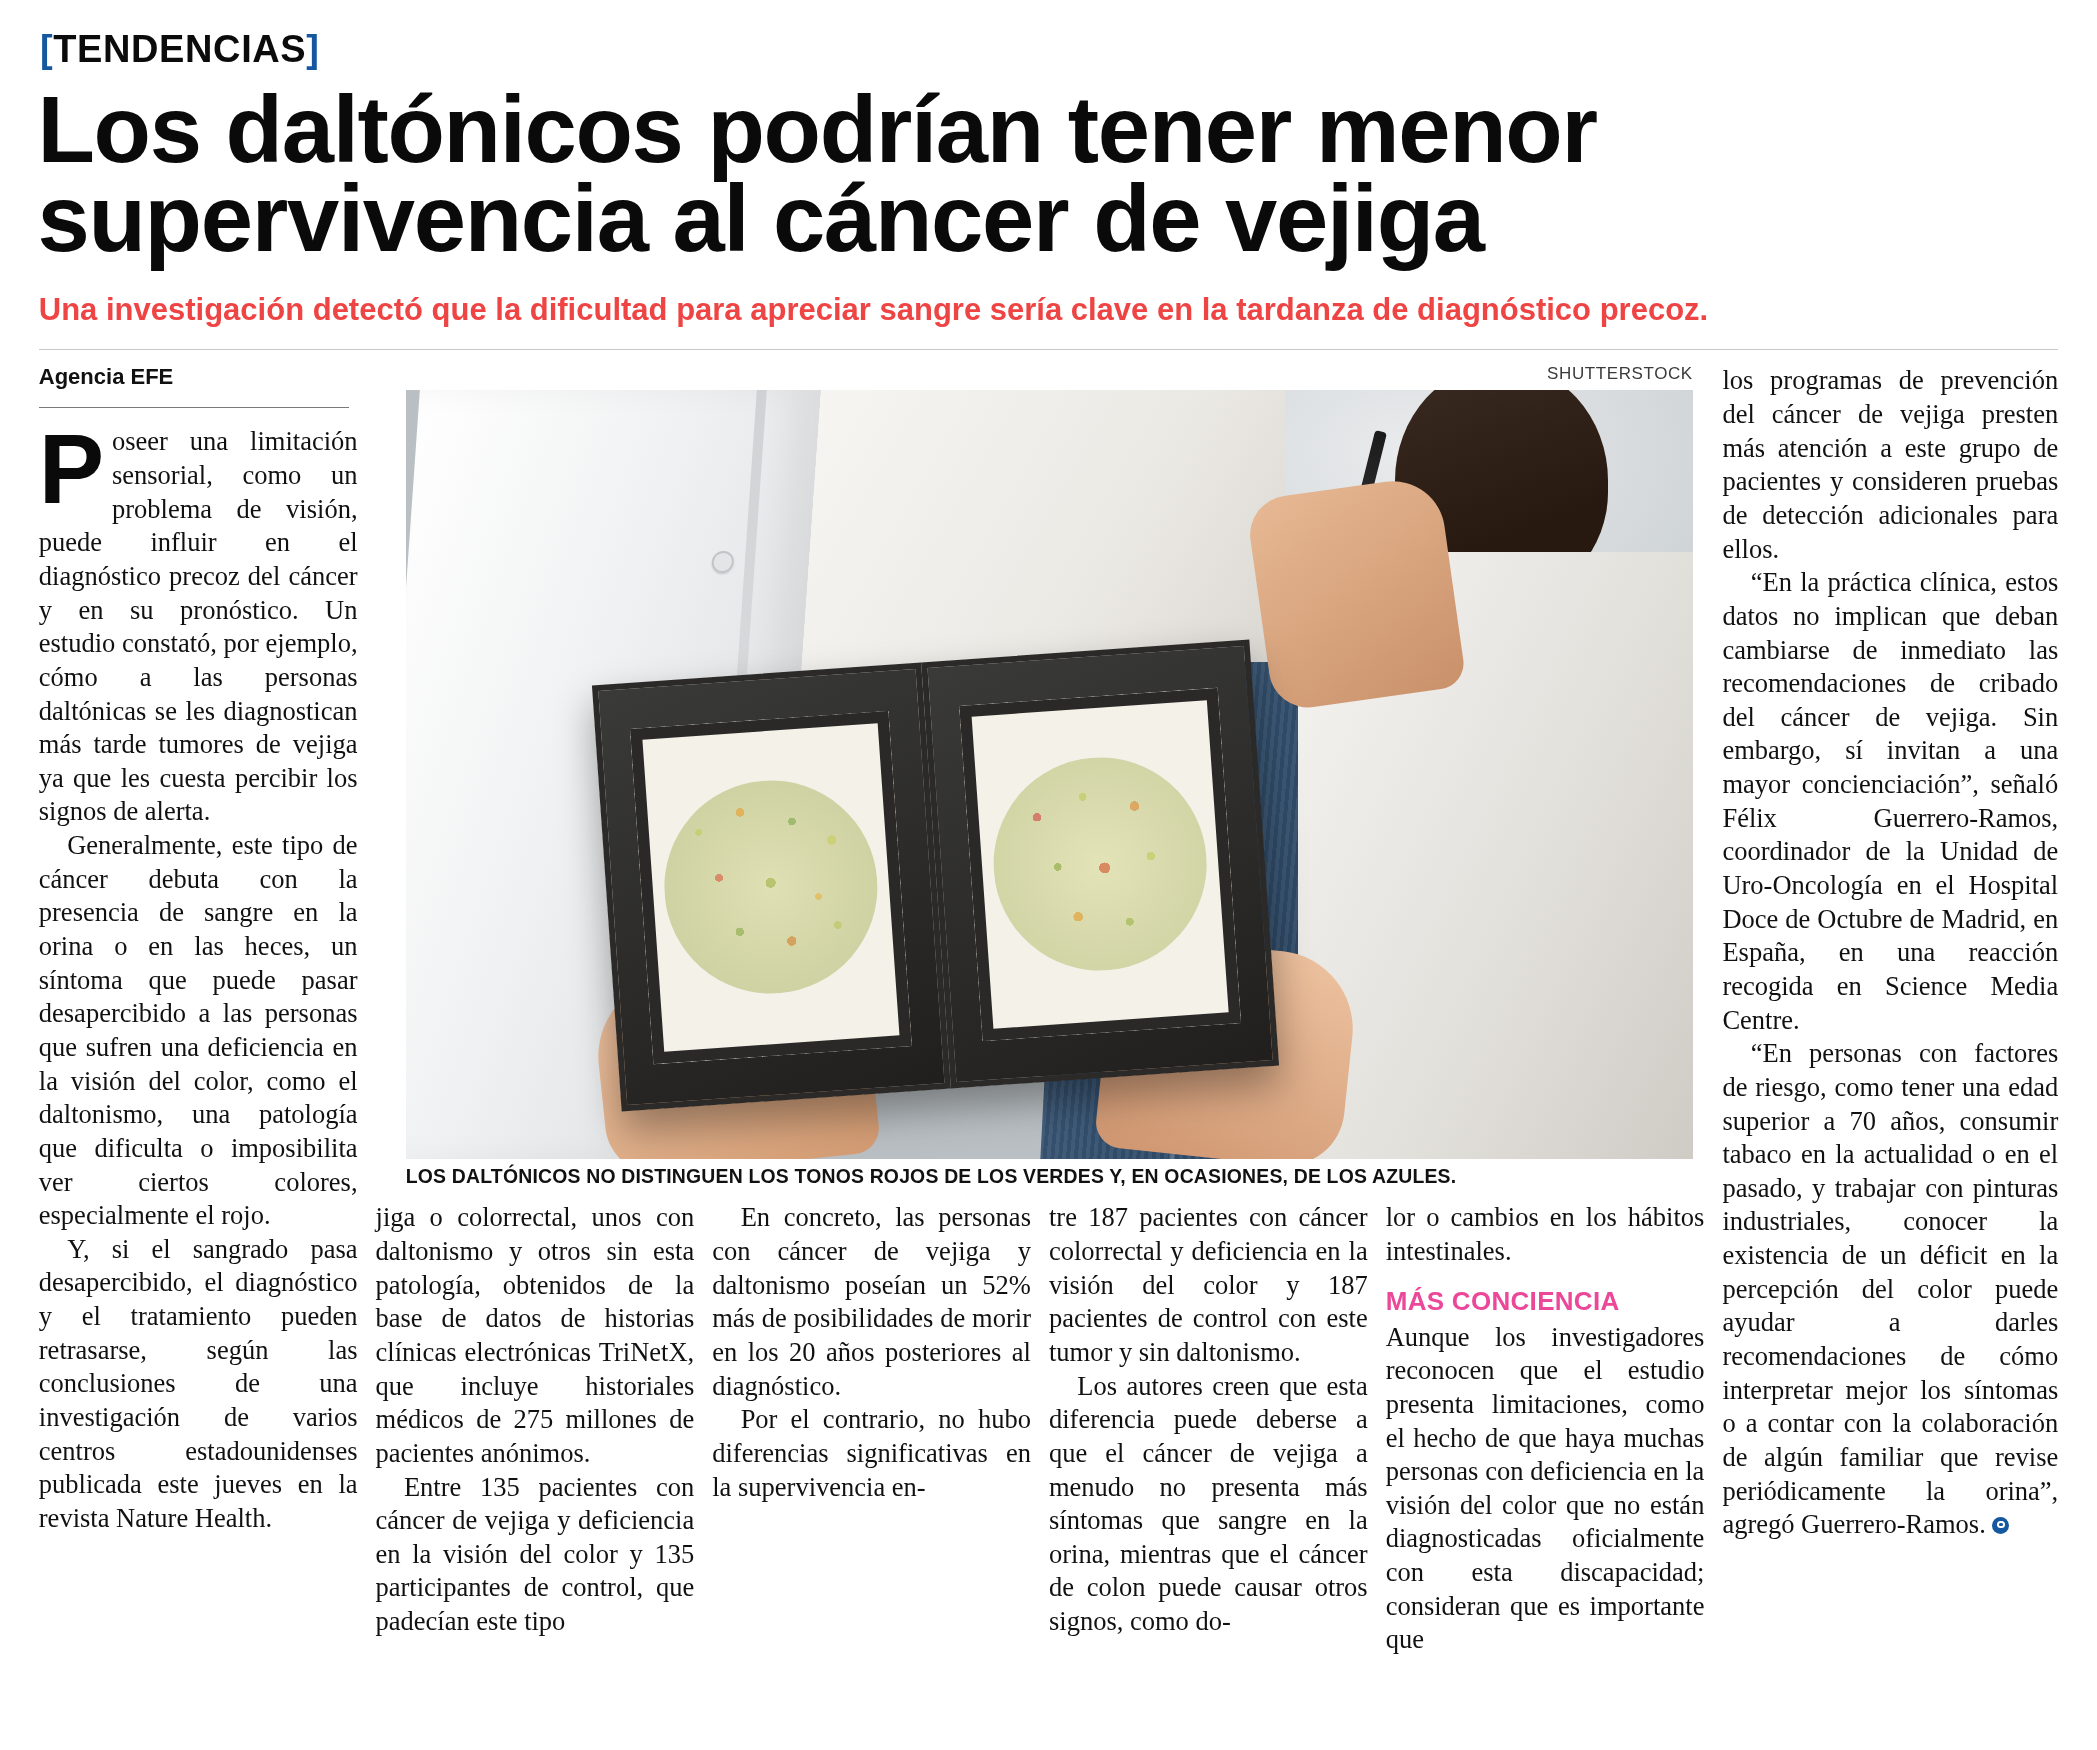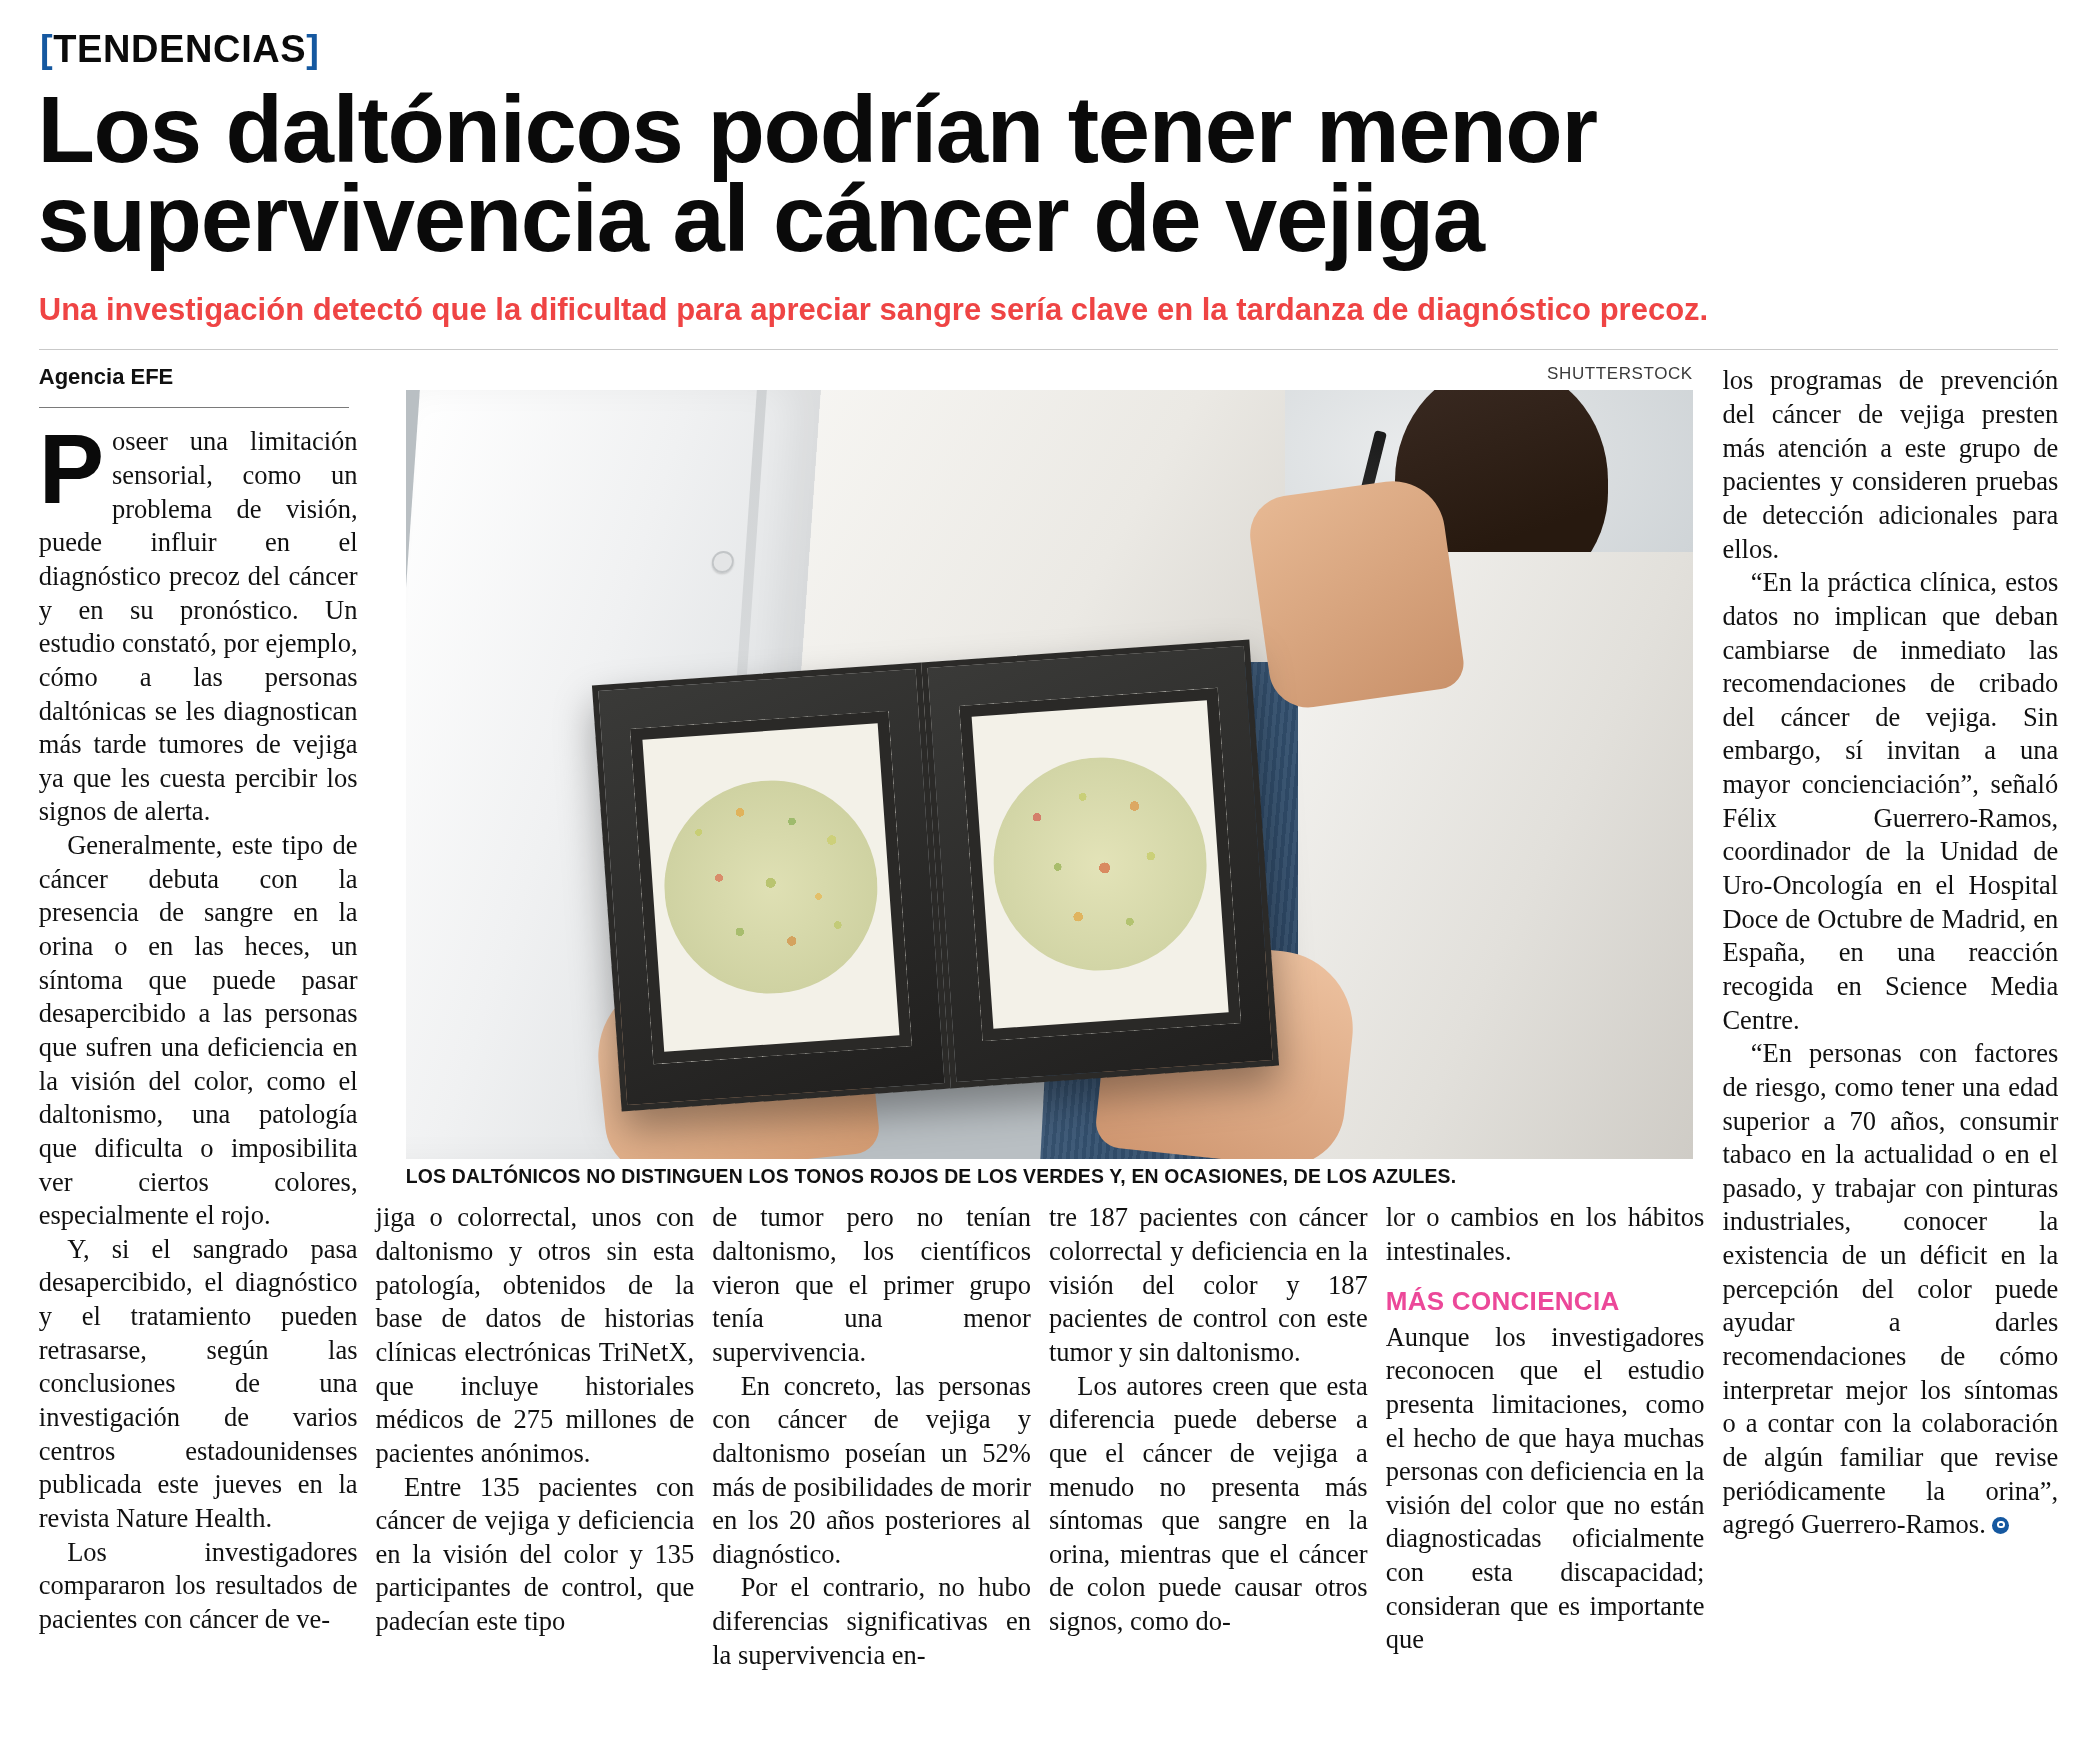--- a/index.html
+++ b/index.html
@@ -307,32 +307,30 @@
   <div class="rule-top"></div>
 
   <div class="grid">
 
     <div class="col">
       <div class="byline">Agencia EFE</div>
       <div class="byline-rule"></div>
       <p class="body first dropcap">Poseer una limitación sensorial, como un problema de visión, puede influir en el diagnóstico precoz del cáncer y en su pronóstico. Un estudio constató, por ejemplo, cómo a las personas daltónicas se les diagnostican más tarde tumores de vejiga ya que les cuesta percibir los signos de alerta.</p>
       <p class="body">Generalmente, este tipo de cáncer debuta con la presencia de sangre en la orina o en las heces, un síntoma que puede pasar desapercibido a las personas que sufren una deficiencia en la visión del color, como el daltonismo, una patología que dificulta o imposibilita ver ciertos colores, especialmente el rojo.</p>
       <p class="body">Y, si el sangrado pasa desapercibido, el diagnóstico y el tratamiento pueden retrasarse, según las conclusiones de una investigación de varios centros estadounidenses publicada este jueves en la revista Nature Health.</p>
-      <p class="body">Los investigadores compararon los resultados de pacientes con cáncer de ve-</p>
     </div>
 
     <div class="col">
       <div style="height:837px"></div>
       <p class="body first">jiga o colorrectal, unos con daltonismo y otros sin esta patología, obtenidos de la base de datos de historias clínicas electrónicas TriNetX, que incluye historiales médicos de 275 millones de pacientes anónimos.</p>
       <p class="body">Entre 135 pacientes con cáncer de vejiga y deficiencia en la visión del color y 135 participantes de control, que padecían este tipo</p>
     </div>
 
     <div class="col">
       <div style="height:837px"></div>
-      <p class="body first">de tumor pero no tenían daltonismo, los científicos vieron que el primer grupo tenía una menor supervivencia.</p>
       <p class="body">En concreto, las personas con cáncer de vejiga y daltonismo poseían un 52% más de posibilidades de morir en los 20 años posteriores al diagnóstico.</p>
       <p class="body">Por el contrario, no hubo diferencias significativas en la supervivencia en-</p>
     </div>
 
     <div class="col">
       <div style="height:837px"></div>
       <p class="body first">tre 187 pacientes con cáncer colorrectal y deficiencia en la visión del color y 187 pacientes de control con este tumor y sin daltonismo.</p>
       <p class="body">Los autores creen que esta diferencia puede deberse a que el cáncer de vejiga a menudo no presenta más síntomas que sangre en la orina, mientras que el cáncer de colon puede causar otros signos, como do-</p>
     </div>
 

